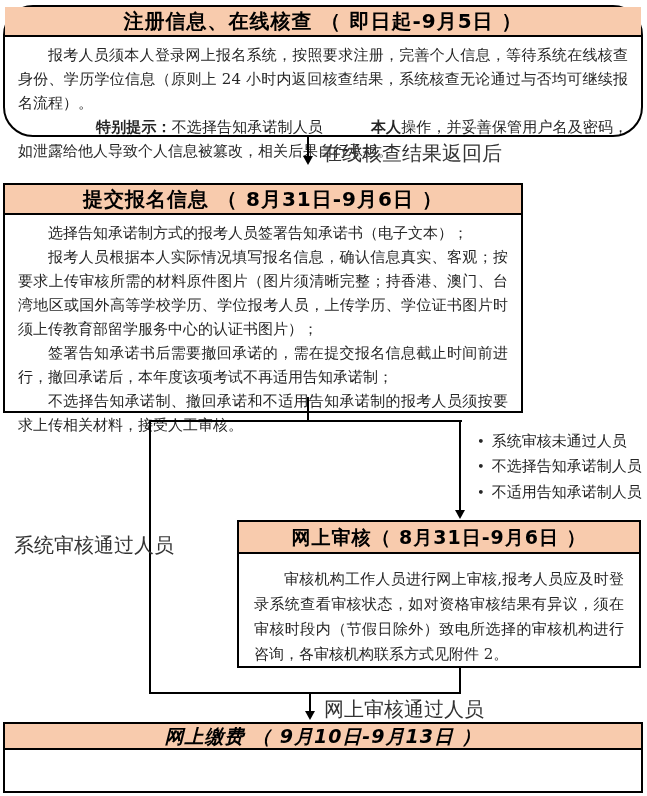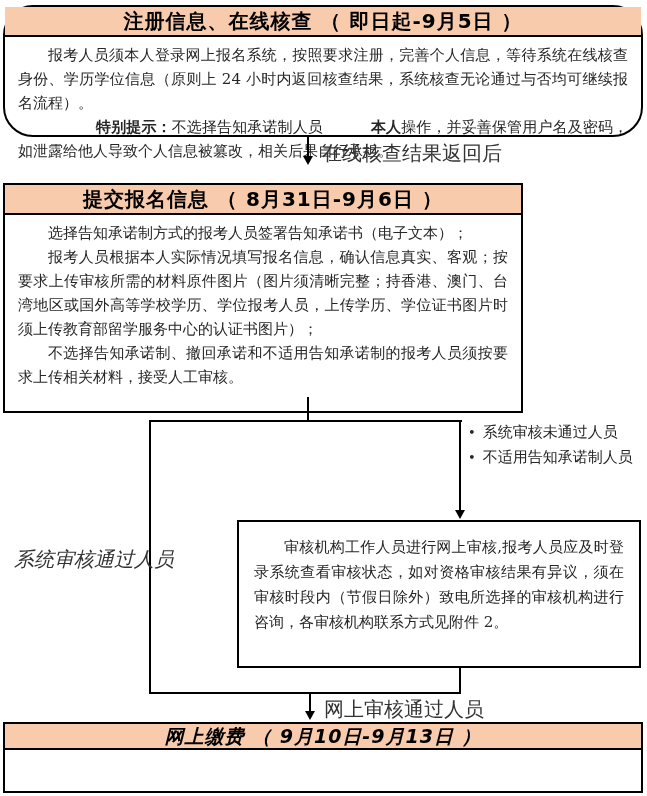--- a/index.html
+++ b/index.html
@@ -27,21 +27,21 @@
   .arrowhead{
     position:absolute;width:0;height:0;
     border-left:5px solid transparent;border-right:5px solid transparent;
     border-top:9px solid #000;
   }
   .conn-label{
     position:absolute;font-size:20px;color:#333;white-space:nowrap;
     font-family:"DejaVu Serif","Liberation Serif",serif;
   }
   ul.branch-list{
-    position:absolute;left:468px;top:420px;margin:0;padding:0;list-style:none;
+    position:absolute;left:468px;top:420px;margin:9px;padding:0;list-style:none;
     font-size:15px;color:#262626;
   }
   ul.branch-list li{line-height:25.4px;white-space:nowrap;}
   ul.branch-list .dot{margin-right:7px;font-size:13px;}
 </style>
 </head>
 <body>
 
 <div id="canvas">
 
@@ -59,39 +59,44 @@
   <div class="arrowhead" style="left:303px;top:156px;"></div>
   <div class="conn-label" style="left:322px;top:140px;">在线核查结果返回后</div>
 
   <div class="box" style="left:3px;top:167px;width:520px;height:230px;margin-top:16px;">
     <div class="box-header" style="height:30px;line-height:28px;font-size:20px;">
       <span>提交报名信息 （ 8月31日-9月6日 ）</span>
     </div>
     <div class="box-body" style="padding:6px 13px 0 13px;">
       <p>选择告知承诺制方式的报考人员签署告知承诺书（电子文本）；</p>
       <p>报考人员根据本人实际情况填写报名信息，确认信息真实、客观；按要求上传审核所需的材料原件图片（图片须清晰完整；持香港、澳门、台湾地区或国外高等学校学历、学位报考人员，上传学历、学位证书图片时须上传教育部留学服务中心的认证书图片）；</p>
+      <p>签署告知承诺书后需要撤回承诺的，需在提交报名信息截止时间前进行，撤回承诺后，本年度该项考试不再适用告知承诺制；</p>
       <p>不选择告知承诺制、撤回承诺和不适用告知承诺制的报考人员须按要求上传相关材料，接受人工审核。</p>
     </div>
   </div>
 
   <div class="vline" style="left:307px;top:397px;width:2px;height:24px;"></div>
   <div class="hline" style="left:149px;top:420px;width:313px;height:2px;"></div>
 
   <div class="vline" style="left:149px;top:420px;width:2px;height:274px;"></div>
-  <div class="conn-label" style="left:14px;top:546px;font-style:italic;">系统审核通过人员</div>
+  <div class="conn-label" style="left:14px;top:532px;">系统审核通过人员</div>
 
   <div class="vline" style="left:459px;top:420px;width:2px;height:91px;"></div>
   <div class="arrowhead" style="left:455px;top:510px;"></div>
 
   <ul class="branch-list">
     <li><span class="dot">•</span><span>系统审核未通过人员</span></li>
+    <li><span class="dot">•</span><span>不选择告知承诺制人员</span></li>
     <li><span class="dot">•</span><span>不适用告知承诺制人员</span></li>
   </ul>
 
   <div class="box" style="left:237px;top:520px;width:404px;height:148px;">
+    <div class="box-header" style="height:32px;line-height:30px;font-size:19px;">
+      <span>网上审核（ 8月31日-9月6日 ）</span>
+    </div>
     <div class="box-body" style="padding:13px 15px 0 15px;line-height:25px;">
       <p>审核机构工作人员进行网上审核,报考人员应及时登录系统查看审核状态，如对资格审核结果有异议，须在审核时段内（节假日除外）致电所选择的审核机构进行咨询，各审核机构联系方式见附件 2。</p>
     </div>
   </div>
 
   <div class="vline" style="left:459px;top:668px;width:2px;height:26px;"></div>
   <div class="hline" style="left:149px;top:692px;width:312px;height:2px;"></div>
   <div class="vline" style="left:309px;top:692px;width:2px;height:20px;"></div>
   <div class="arrowhead" style="left:305px;top:711px;"></div>
   <div class="conn-label" style="left:324px;top:696px;">网上审核通过人员</div>

